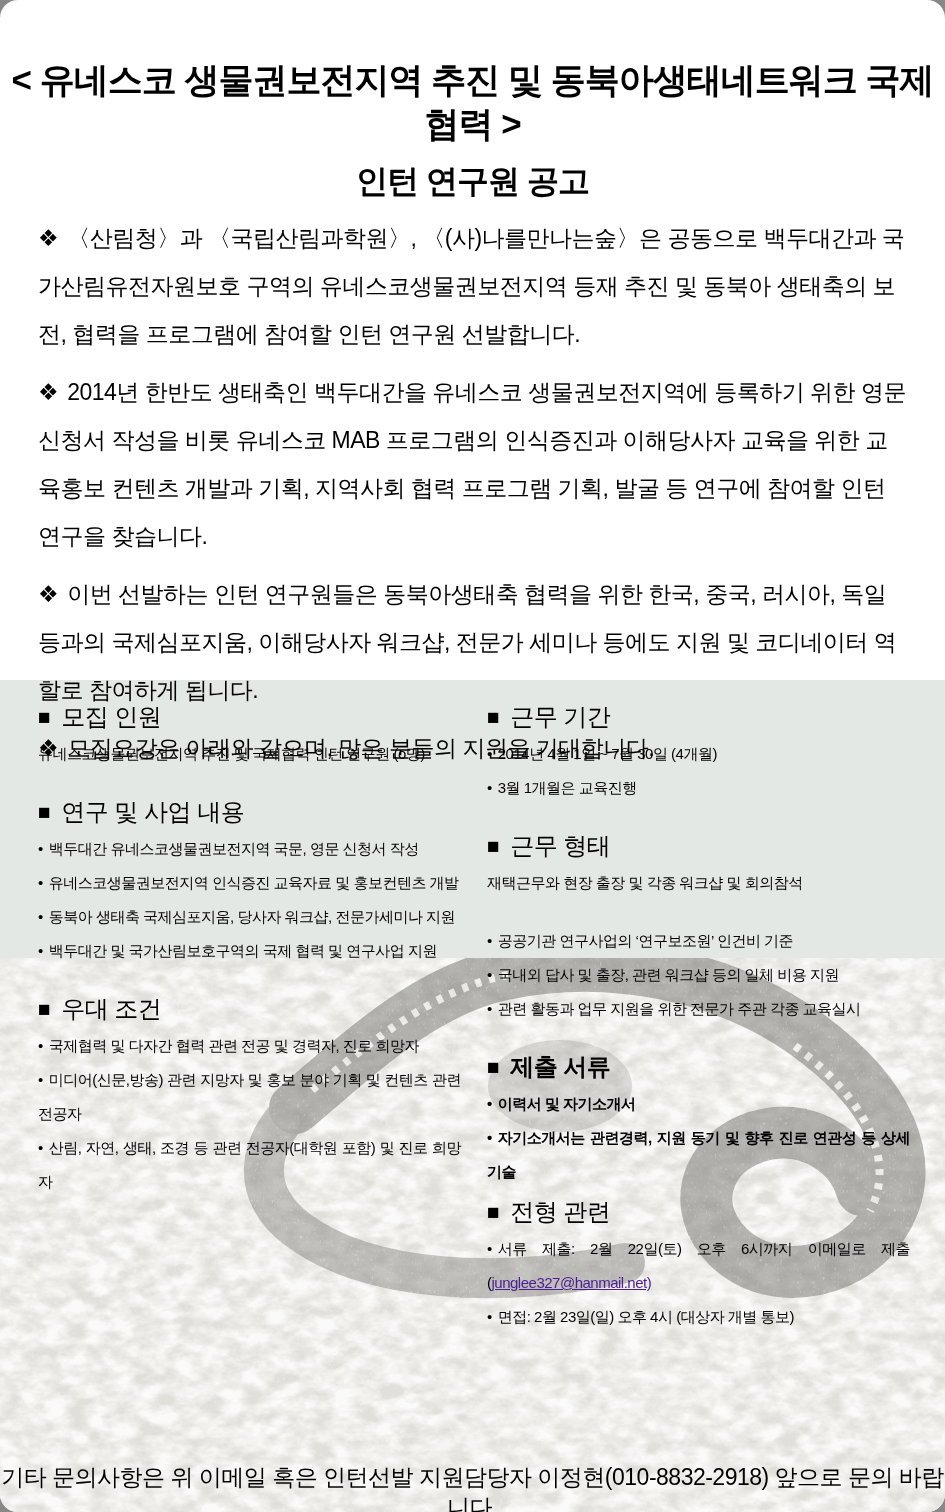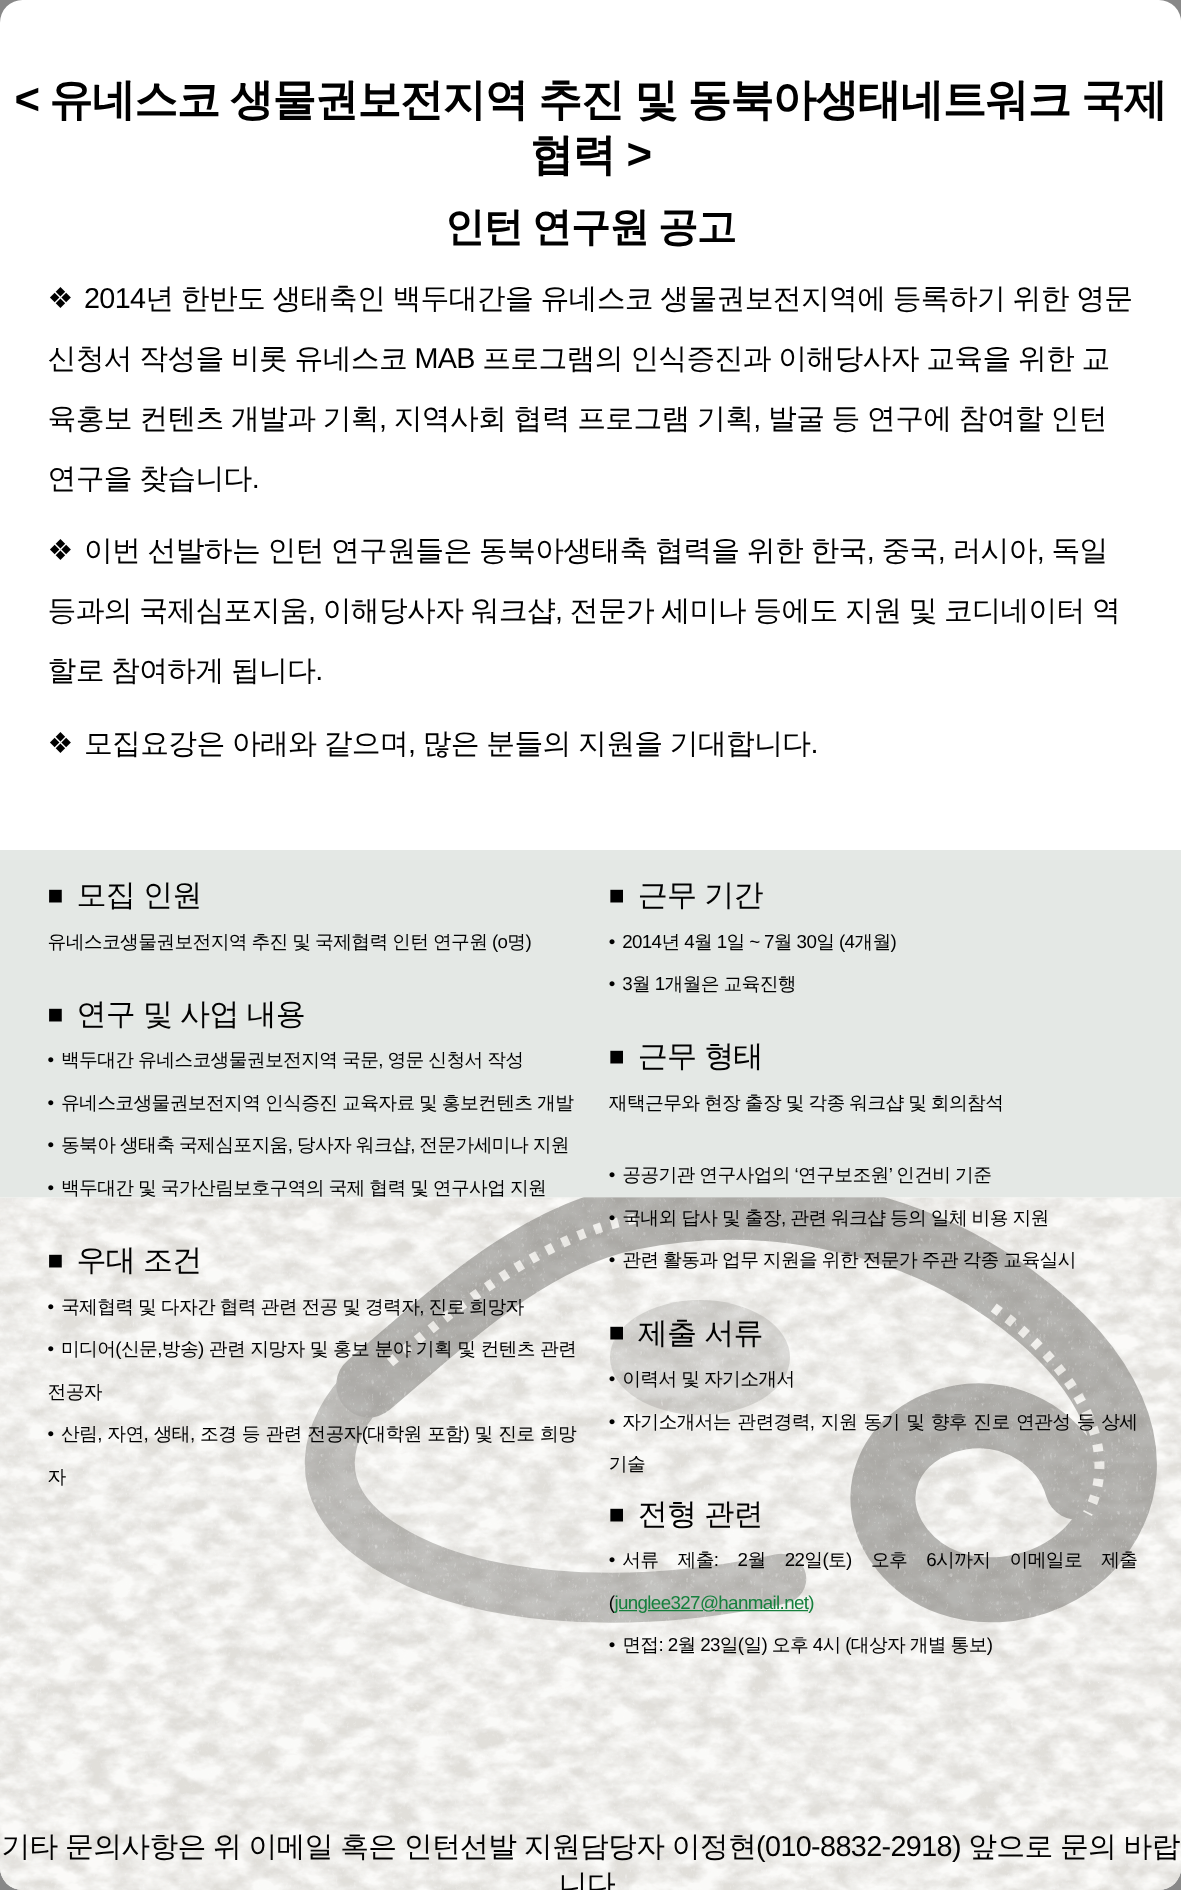--- a/index.html
+++ b/index.html
@@ -16,21 +16,21 @@
   .content{position:absolute;inset:0;}
   .titles{position:absolute;top:58px;left:0;width:945px;text-align:center;}
   .title1{font-size:35px;font-weight:bold;letter-spacing:-1px;margin:0;line-height:1.25;}
   .title2{font-size:32px;font-weight:bold;letter-spacing:-1px;margin:16px 0 16px 0;line-height:1.2;}
   .intro{position:absolute;top:214px;left:38px;width:872px;}
   .intro p{font-size:23px;line-height:48px;margin:0 0 10px 0;letter-spacing:-0.5px;text-align:left;}
   .diamond{margin-right:9px;}
   .columns{position:absolute;top:700px;left:38px;width:872px;display:flex;gap:26px;}
   .col{flex:1 1 0;min-width:0;}
   .sec{margin-bottom:24px;}
-  .sec.tight{margin-bottom:6px;}
+  .sec.tight{margin-bottom:6px;font-weight:bold;}
   .sec-head{font-size:24px;line-height:34px;margin:0 0 2px 0;letter-spacing:-0.5px;}
   .sq{font-size:21px;margin-right:11px;position:relative;top:-1px;}
   .li,.body-line{font-size:15px;line-height:34px;margin:0;letter-spacing:-0.5px;}
   .just{text-align:justify;}
   .dot{margin-right:6px;}
   .email{color:#2633cc;text-decoration:underline;cursor:pointer;}
   .foot{position:absolute;top:1462px;left:0;width:945px;text-align:center;
         font-size:23px;letter-spacing:-0.5px;line-height:30px;}
 </style>
 </head>
@@ -72,20 +72,21 @@
   </div>
 
   <div class="content">
 
     <div class="titles">
       <h1 class="title1">&lt; 유네스코 생물권보전지역 추진 및 동북아생태네트워크 국제협력 &gt;</h1>
       <h2 class="title2">인턴 연구원 공고</h2>
     </div>
 
     <div class="intro">
+      <p><span class="diamond">❖</span><span>〈산림청〉과 〈국립산림과학원〉, 〈(사)나를만나는숲〉은 공동으로 백두대간과 국가산림유전자원보호 구역의 유네스코생물권보전지역 등재 추진 및 동북아 생태축의 보전, 협력을 프로그램에 참여할 인턴 연구원 선발합니다.</span></p>
       <p><span class="diamond">❖</span><span>2014년 한반도 생태축인 백두대간을 유네스코 생물권보전지역에 등록하기 위한 영문 신청서 작성을 비롯 유네스코 MAB 프로그램의 인식증진과 이해당사자 교육을 위한 교육홍보 컨텐츠 개발과 기획, 지역사회 협력 프로그램 기획, 발굴 등 연구에 참여할 인턴 연구을 찾습니다.</span></p>
       <p><span class="diamond">❖</span><span>이번 선발하는 인턴 연구원들은 동북아생태축 협력을 위한 한국, 중국, 러시아, 독일 등과의 국제심포지움, 이해당사자 워크샵, 전문가 세미나 등에도 지원 및 코디네이터 역할로 참여하게 됩니다.</span></p>
       <p><span class="diamond">❖</span><span>모집요강은 아래와 같으며, 많은 분들의 지원을 기대합니다.</span></p>
     </div>
 
     <div class="columns">
 
       <div class="col">
 
         <section class="sec">
@@ -130,21 +131,21 @@
         </section>
 
         <section class="sec tight">
           <div class="sec-head"><span class="sq">■</span><span>제출 서류</span></div>
           <p class="li"><span class="dot">•</span><span>이력서 및 자기소개서</span></p>
           <p class="li just"><span class="dot">•</span><span>자기소개서는 관련경력, 지원 동기 및 향후 진로 연관성 등 상세기술</span></p>
         </section>
 
         <section class="sec">
           <div class="sec-head"><span class="sq">■</span><span>전형 관련</span></div>
-          <p class="li just"><span class="dot">•</span><span>서류 제출: 2월 22일(토) 오후 6시까지 이메일로 제출 (</span><a class="email" style="color: #15803d;">junglee327@hanmail.net)</a></p>
+          <p class="li just"><span class="dot">•</span><span>서류 제출: 2월 22일(토) 오후 6시까지 이메일로 제출 (</span><a class="email" style="color: #4c1d95;">junglee327@hanmail.net)</a></p>
           <p class="li"><span class="dot">•</span><span>면접: 2월 23일(일) 오후 4시 (대상자 개별 통보)</span></p>
 
         </section>
 
       </div>
     </div>
 
     <div class="foot">기타 문의사항은 위 이메일 혹은 인턴선발 지원담당자 이정현(010-8832-2918) 앞으로 문의 바랍니다.</div>
 
   </div>

